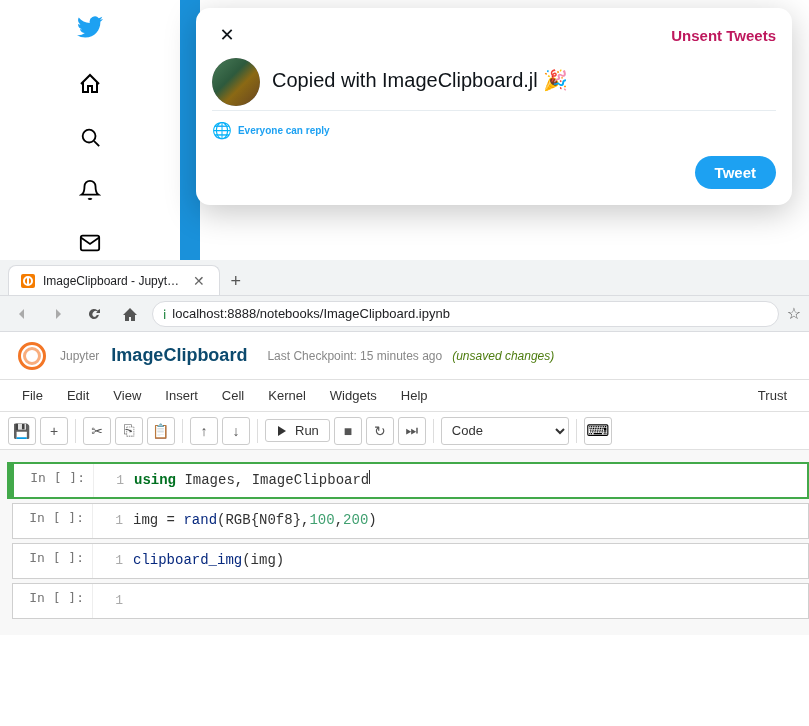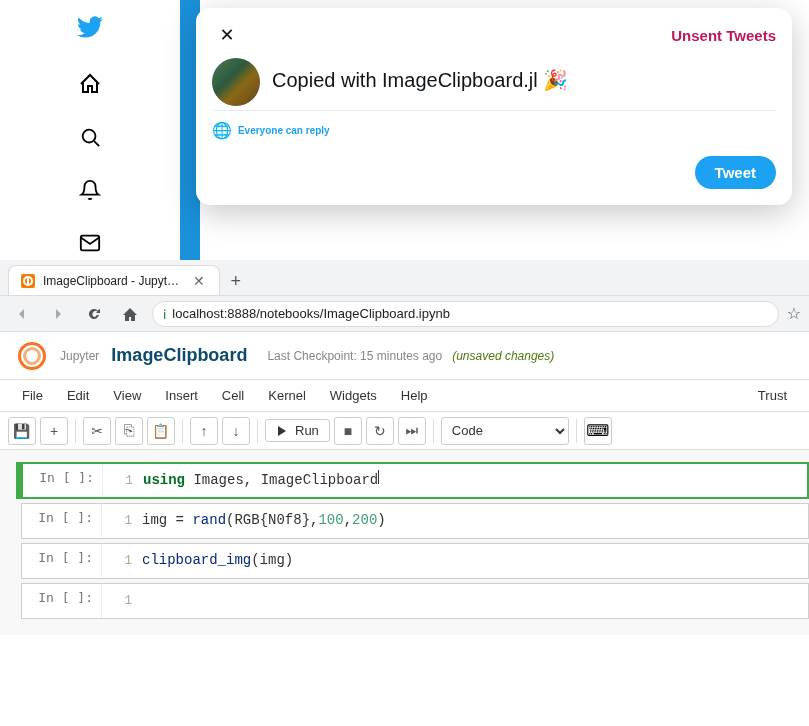--- a/index.html
+++ b/index.html
@@ -356,21 +356,21 @@
 
     
     .notebook-area {
       background: #f8f8f8;
       padding: 12px 0;
       overflow-y: auto;
     }
     .cell-container {
       display: flex;
       align-items: stretch;
-      margin: 0 0 4px 16px;
+      margin: 0 0 4px 7px;
       position: relative;
     }
     .cell-indicator {
       width: 5px;
       background: transparent;
       flex-shrink: 0;
     }
     .cell-indicator.active {
       background: #42a94a;
     }

